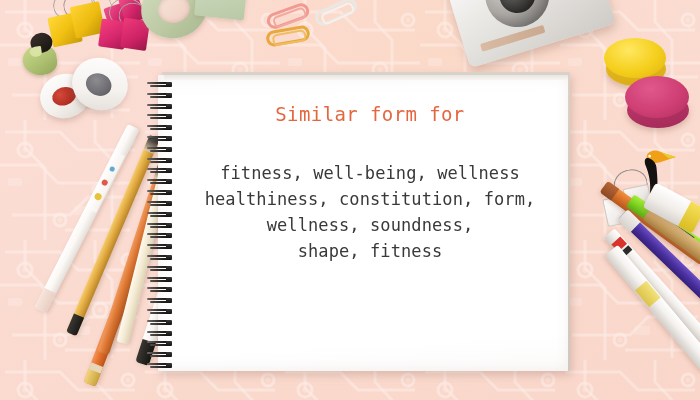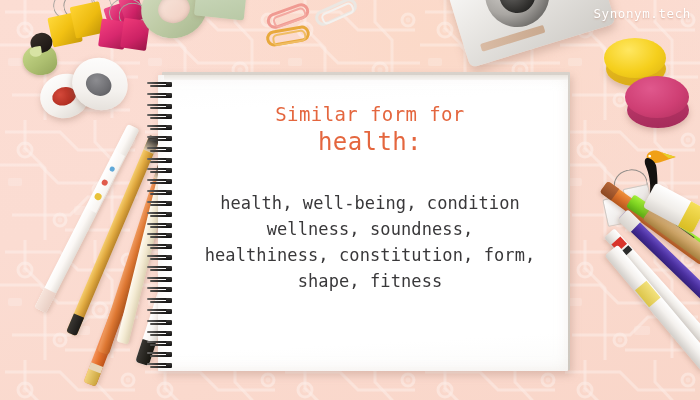--- a/index.html
+++ b/index.html
@@ -440,26 +440,25 @@
 
   <div id="notepad">
     <div id="page-shadow"></div>
     <div id="page-back"></div>
 
     <div id="page">
       <div id="page-top-edge"></div>
 
       <div id="content">
         <div id="title-line1">Similar form for</div>
-        <div id="title-line2">health:</div>
 
         <div id="synonyms">
-          <span class="sline">health, well-being, condition</span>
+          <span class="sline">fitness, well-being, wellness</span>
+          <span class="sline">healthiness, constitution, form,</span>
           <span class="sline">wellness, soundness,</span>
-          <span class="sline">healthiness, constitution, form,</span>
           <span class="sline">shape, fitness</span>
         </div>
       </div>
     </div>
 
     <div id="spiral">
         <div class="ring" style="top: 0px;">
           <span class="wire-top"></span>
           <span class="wire-bot"></span>
           <span class="wire-cap"></span>
@@ -590,15 +589,14 @@
           <span class="wire-cap"></span>
         </div>
         <div class="ring" style="top: 281px;">
           <span class="wire-top"></span>
           <span class="wire-bot"></span>
           <span class="wire-cap"></span>
         </div>
       </div>
   </div>
 
-  <div id="brand">Synonym.tech</div>
 
 </div>
 
 </body></html>

